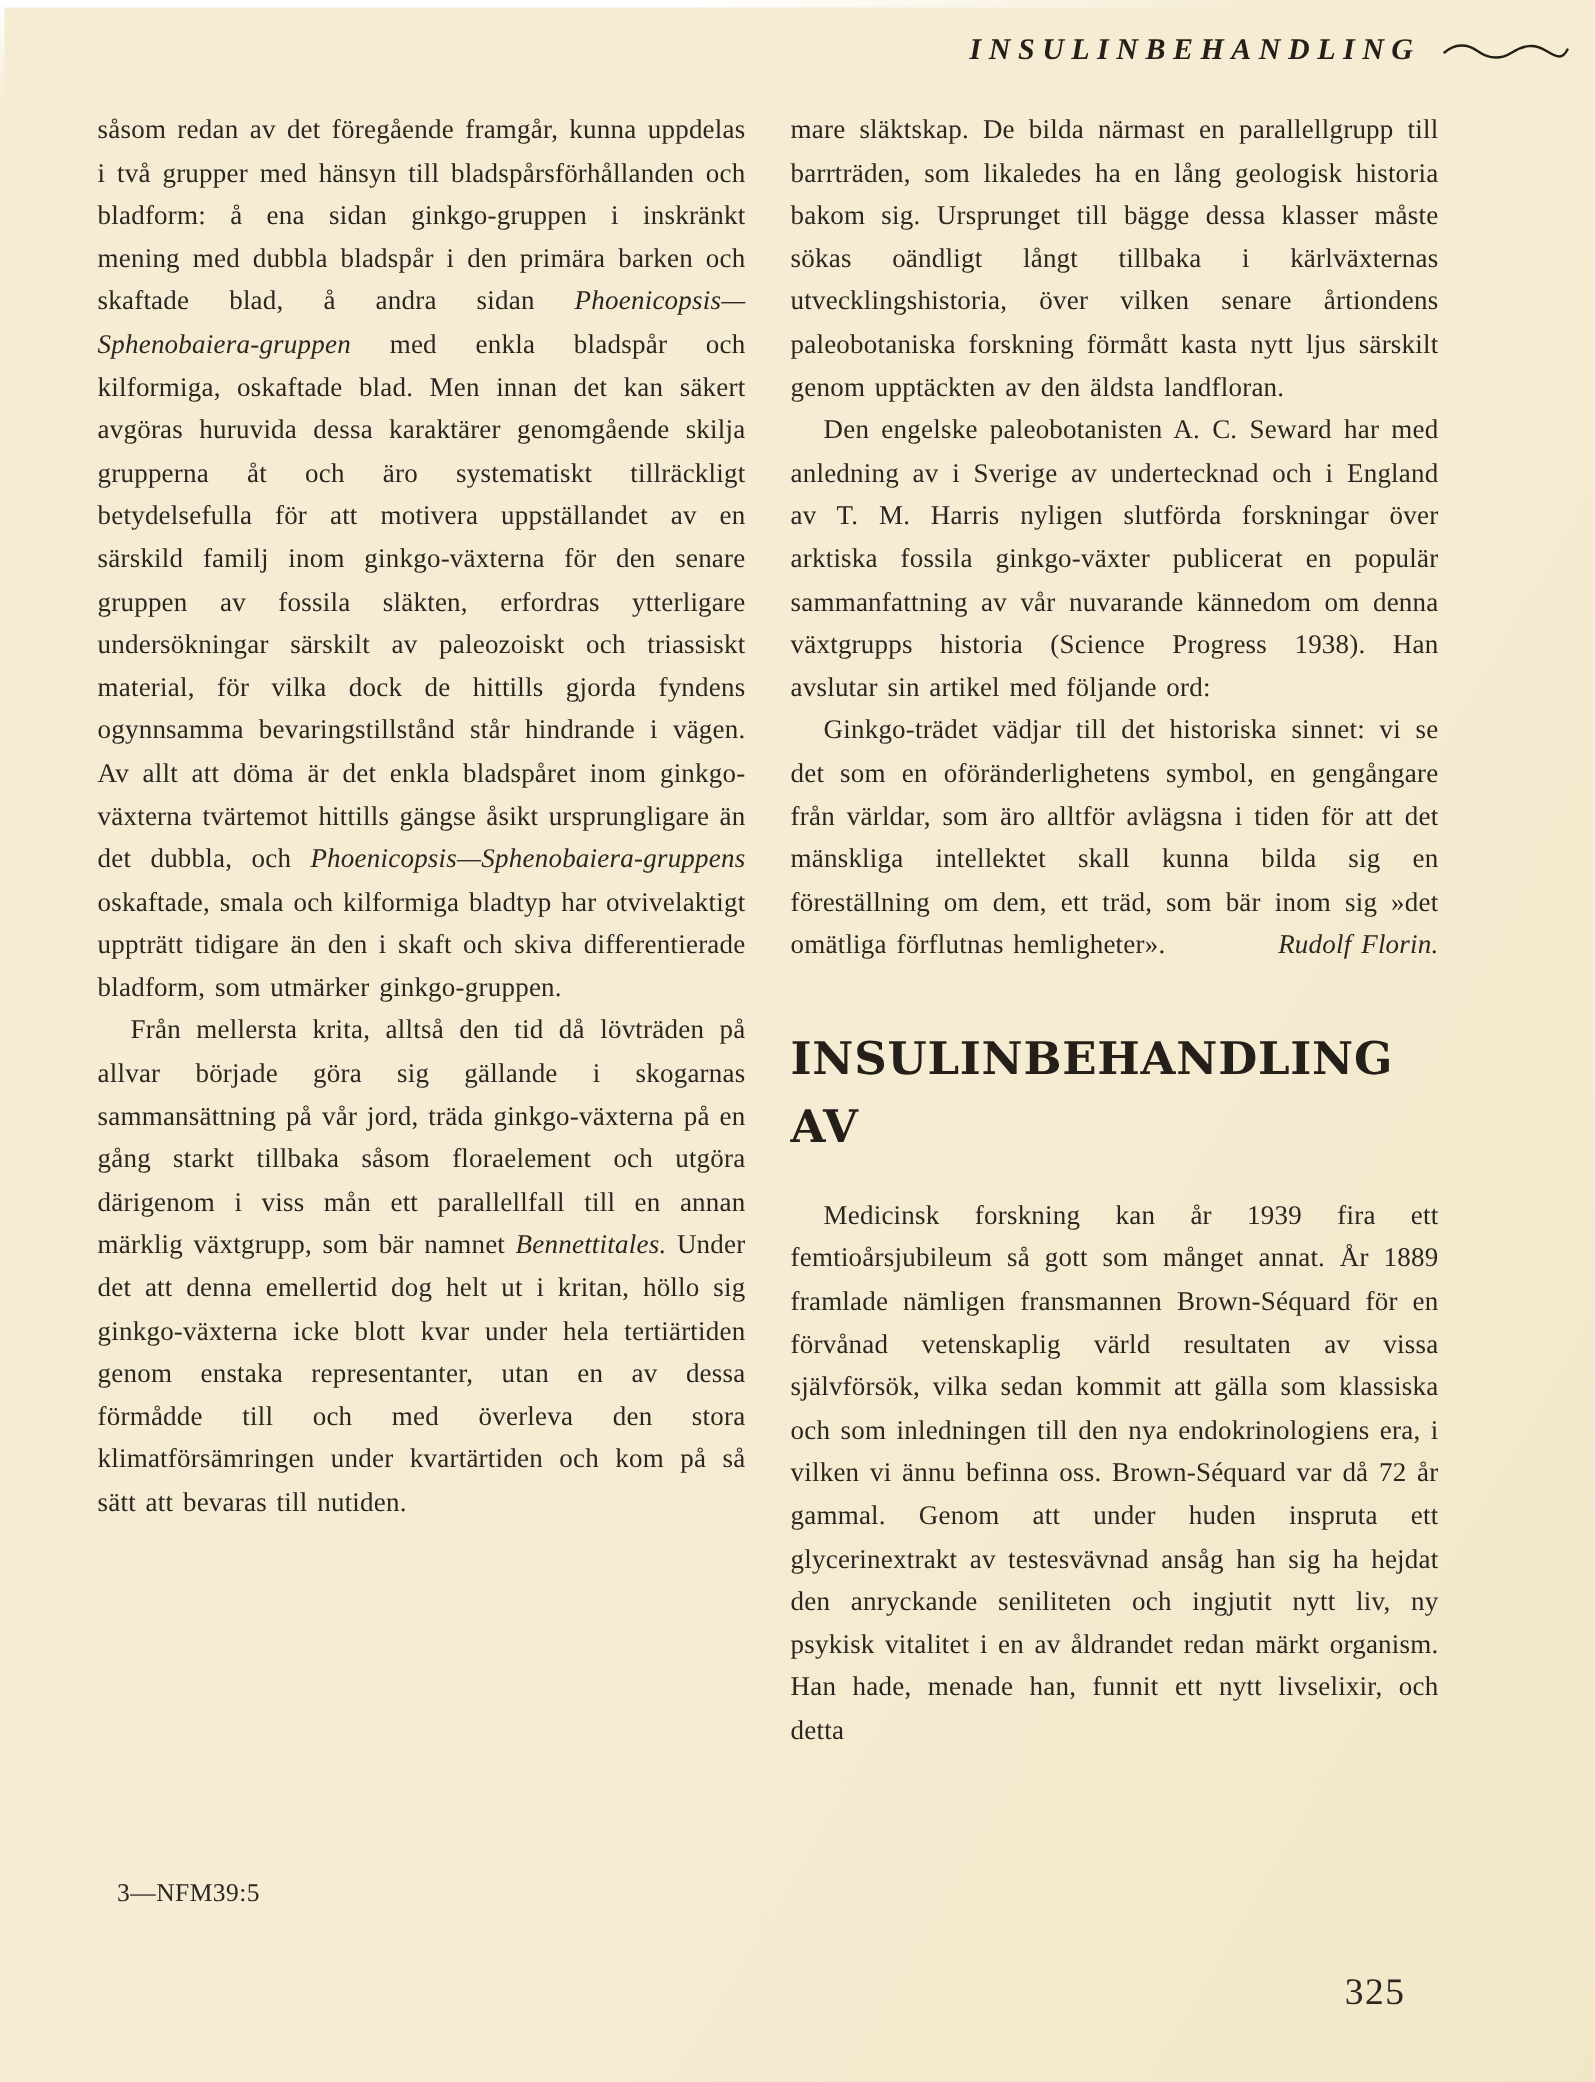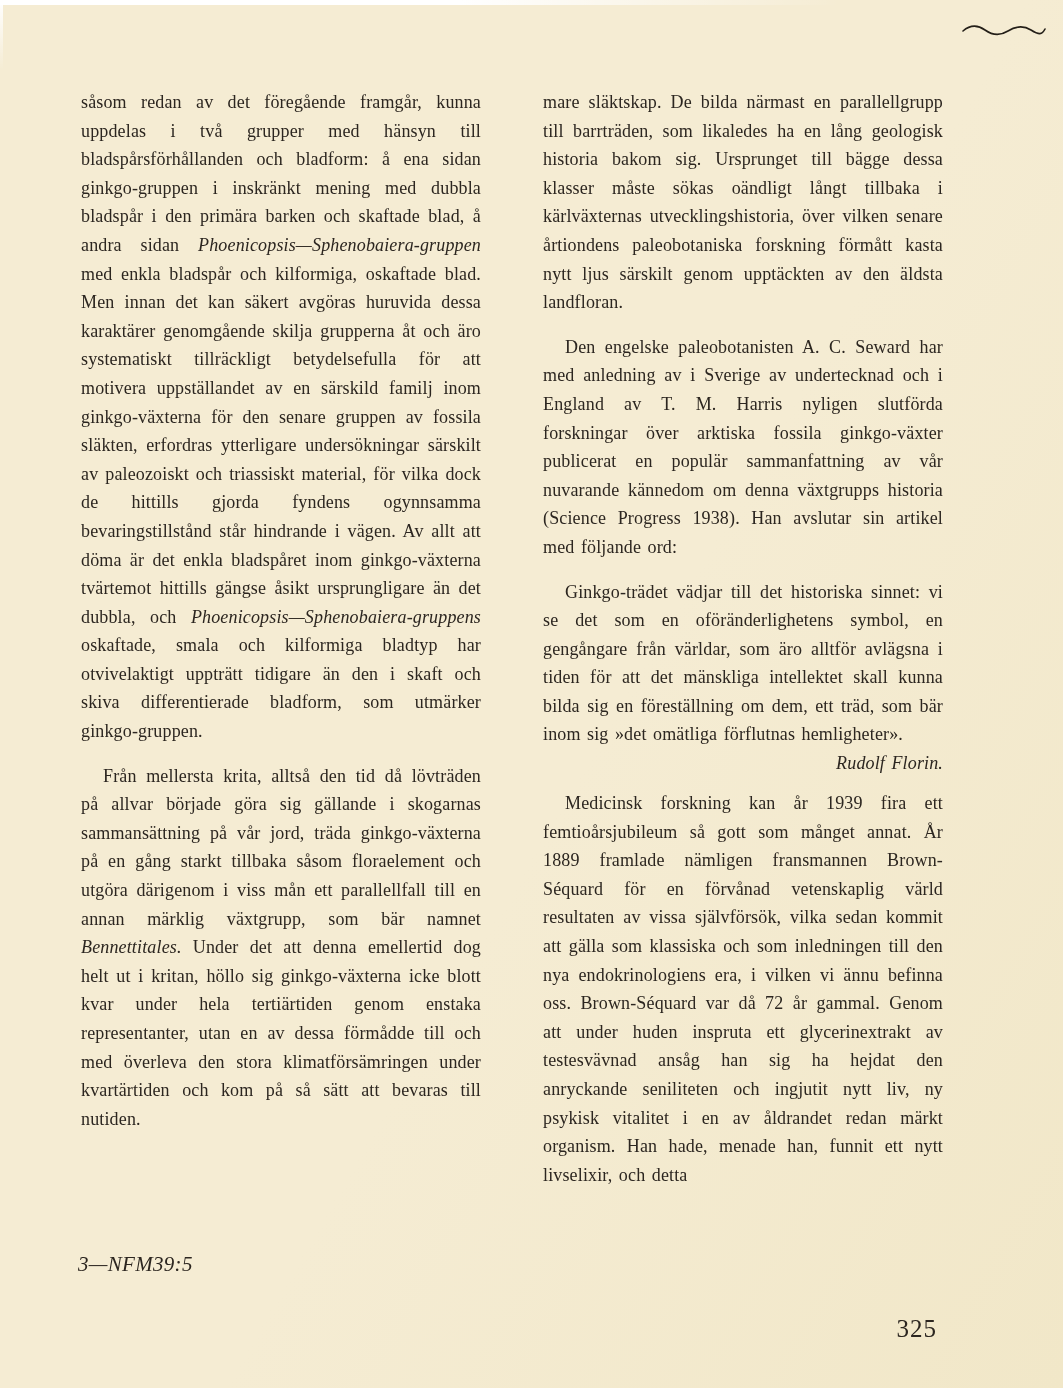--- a/index.html
+++ b/index.html
@@ -35,63 +35,65 @@
     position: absolute; top: 72px; left: 65px;
     display: flex; gap: 30px;
   }
   .column {
     width: 432px;
     text-align: justify;
     font-size: 18px; line-height: 28.6px;
     word-spacing: 0.1em; letter-spacing: 0.15px;
     hyphens: auto;
   }
-  .column p { margin: 16px; }
+  .column p { margin: 0; }
   .column p.indent { text-indent: 22px; }
   .signature { float: right; font-style: italic; }
   .section-heading {
     font-family: "DejaVu Serif", serif;
     font-weight: 700; font-size: 30px; line-height: 45px;
     letter-spacing: 0.5px; text-align: left;
     margin: 40px 0 22px; color: var(--heading_ink, #241f18);
     word-spacing: normal;
   }
   .page-footer-left {
     position: absolute; left: 78px; top: 1252px;
-    font-style: italic; font-size: 21px; letter-spacing: 0.3px;
+    font-size: 17px; letter-spacing: 0.3px;
   }
   .page-footer-right {
     position: absolute; right: 126px; top: 1315px;
     font-size: 25px; letter-spacing: 1px;
   }
 </style>
 </head>
 <body>
 
 <div class="page">
 
   <div class="scan-edge-top"></div>
   <div class="scan-edge-left"></div>
 
   <header class="running-header">
+    <span class="header-title">INSULINBEHANDLING</span>
     <svg class="flourish" width="86" height="16" viewBox="0 0 86 16" aria-hidden="true">
       <path d="M2 9 C 9 3, 17 3, 24 8 S 39 14, 47 9 S 62 3, 70 8 S 81 13, 84 7" fill="none" stroke="currentColor" stroke-width="1.6" stroke-linecap="round"></path>
     </svg>
   </header>
 
   <main class="columns">
     <section class="column">
         <p><span>såsom redan av det föregående framgår, kunna uppdelas i två grupper med hänsyn till bladspårsförhållanden och bladform: å ena sidan ginkgo-gruppen i inskränkt mening med dubbla bladspår i den primära barken och skaftade blad, å andra sidan </span><i>Phoenicopsis—Sphenobaiera-gruppen</i><span> med enkla bladspår och kilformiga, oskaftade blad. Men innan det kan säkert avgöras huruvida dessa karaktärer genomgående skilja grupperna åt och äro systematiskt tillräckligt betydelsefulla för att motivera uppställandet av en särskild familj inom ginkgo-växterna för den senare gruppen av fossila släkten, erfordras ytterligare undersökningar särskilt av paleozoiskt och triassiskt material, för vilka dock de hittills gjorda fyndens ogynnsamma bevaringstillstånd står hindrande i vägen. Av allt att döma är det enkla bladspåret inom ginkgo-växterna tvärtemot hittills gängse åsikt ursprungligare än det dubbla, och </span><i>Phoenicopsis—Sphenobaiera-gruppens</i><span> oskaftade, smala och kilformiga bladtyp har otvivelaktigt uppträtt tidigare än den i skaft och skiva differentierade bladform, som utmärker ginkgo-gruppen.</span></p>
         <p class="indent"><span>Från mellersta krita, alltså den tid då lövträden på allvar började göra sig gällande i skogarnas sammansättning på vår jord, träda ginkgo-växterna på en gång starkt tillbaka såsom floraelement och utgöra därigenom i viss mån ett parallellfall till en annan märklig växtgrupp, som bär namnet </span><i>Bennettitales.</i><span> Under det att denna emellertid dog helt ut i kritan, höllo sig ginkgo-växterna icke blott kvar under hela tertiärtiden genom enstaka representanter, utan en av dessa förmådde till och med överleva den stora klimatförsämringen under kvartärtiden och kom på så sätt att bevaras till nutiden.</span></p>
       </section>
     <section class="column">
         <p><span>mare släktskap. De bilda närmast en parallellgrupp till barrträden, som likaledes ha en lång geologisk historia bakom sig. Ursprunget till bägge dessa klasser måste sökas oändligt långt tillbaka i kärlväxternas utvecklingshistoria, över vilken senare årtiondens paleobotaniska forskning förmått kasta nytt ljus särskilt genom upptäckten av den äldsta landfloran.</span></p>
         <p class="indent"><span>Den engelske paleobotanisten A. C. Seward har med anledning av i Sverige av undertecknad och i England av T. M. Harris nyligen slutförda forskningar över arktiska fossila ginkgo-växter publicerat en populär sammanfattning av vår nuvarande kännedom om denna växtgrupps historia (Science Progress 1938). Han avslutar sin artikel med följande ord:</span></p>
         <p class="indent"><span>Ginkgo-trädet vädjar till det historiska sinnet: vi se det som en oföränderlighetens symbol, en gengångare från världar, som äro alltför avlägsna i tiden för att det mänskliga intellektet skall kunna bilda sig en föreställning om dem, ett träd, som bär inom sig »det omätliga förflutnas hemligheter». </span><i class="signature">Rudolf Florin.</i></p>
         <h2 class="section-heading">
+          <div>INSULINBEHANDLING AV</div>
         </h2>
         <p class="indent"><span>Medicinsk forskning kan år 1939 fira ett femtioårsjubileum så gott som månget annat. År 1889 framlade nämligen fransmannen Brown-Séquard för en förvånad vetenskaplig värld resultaten av vissa självförsök, vilka sedan kommit att gälla som klassiska och som inledningen till den nya endokrinologiens era, i vilken vi ännu befinna oss. Brown-Séquard var då 72 år gammal. Genom att under huden inspruta ett glycerinextrakt av testesvävnad ansåg han sig ha hejdat den anryckande seniliteten och ingjutit nytt liv, ny psykisk vitalitet i en av åldrandet redan märkt organism. Han hade, menade han, funnit ett nytt livselixir, och detta</span></p>
       </section>
   </main>
 
   <footer>
     <span class="page-footer-left">3—NFM39:5</span>
     <span class="page-footer-right">325</span>
   </footer>
 

